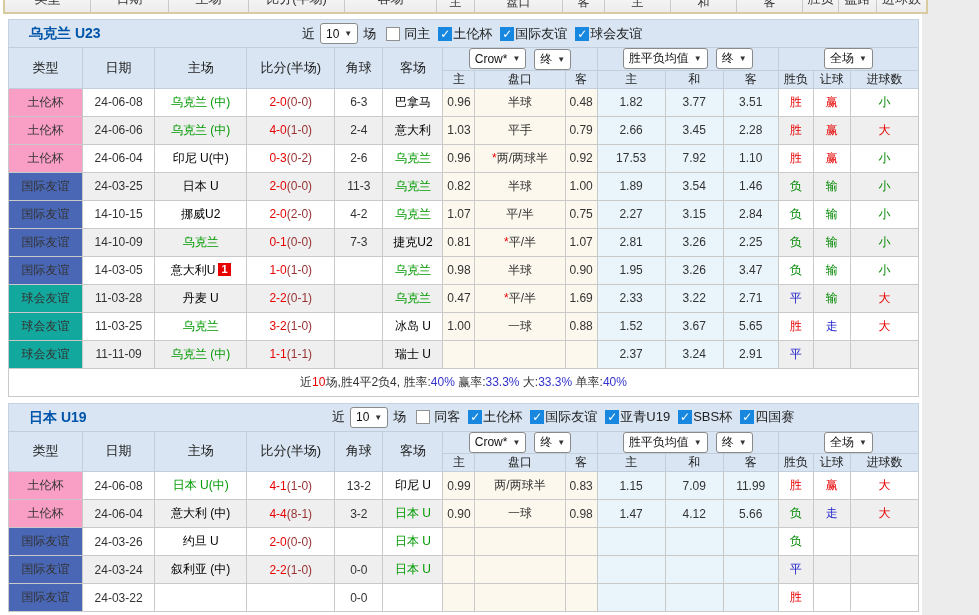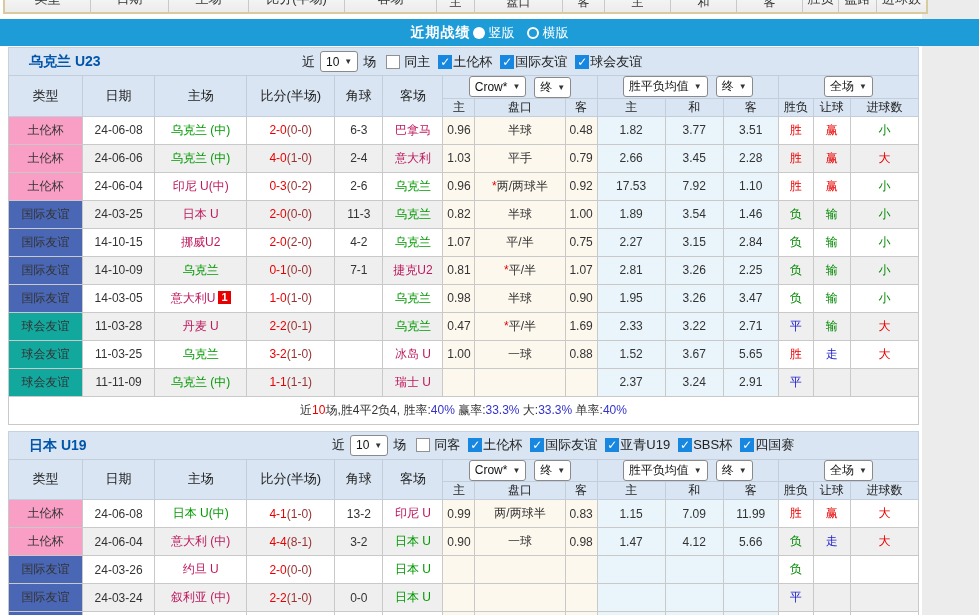--- a/index.html
+++ b/index.html
@@ -55,21 +55,21 @@
   .smain{color:#E80000;}
   .shalf{color:#993333;}
   .corner{color:#2B4A7F;}
   .aodds{background:#FDF8EE;}
   .hc{color:#2B3F9E;}
   .star{color:#E80000;}
   .eodds{background:#EAF5FB;}
   .emid{color:#0066CC;}
   tr.even .plain{background:#EFEFEF;}
   .team-green{color:#009900;}
-  .team-black{color:#be185d;}
+  .team-black{color:#000000;}
   .badge1{display:inline-block;background:#E80000;color:#fff;font-size:11px;line-height:13px;padding:0 3px;
           margin-left:3px;font-weight:bold;vertical-align:1px;}
   .summary-cell{height:27px;font-size:12px;background:#fff;}
 </style>
 </head>
 <body>
 
 <div class="right-strip"></div>
 
 <div class="content">
@@ -88,27 +88,20 @@
         <div class="tcell low" style="width: 66px;">和</div>
         <div class="tcell low" style="width: 66px;">客</div>
         <div class="tcell mid" style="width: 36px;">胜负</div>
         <div class="tcell mid" style="width: 38px;">盘路</div>
         <div class="tcell mid" style="width: 50px;">进球数</div>
       </div>
   </div>
 
   <div class="gap5"></div>
 
-  <div class="banner">
-    <span class="banner-title">近期战绩</span>
-    <span class="radio sel"></span>
-    <span class="radio-label">竖版</span>
-    <span class="radio unsel"></span>
-    <span class="radio-label">横版</span>
-  </div>
 
   <div id="sections">
       <div class="section">
         <div class="titlebar">
           <span class="sec-title">乌克兰 U23</span>
           <span class="filter" style="left: 292px;">
             <span class="flabel">近</span>
             <span class="selbox">10<span class="arr">▼</span></span>
             <span class="flabel">场</span>
             <span class="cb un"></span>
@@ -247,21 +240,21 @@
               <td class="eodds">2.84</td>
               <td class="plain res" style="color: rgb(0, 136, 0);">负</td>
               <td class="plain res" style="color: rgb(0, 136, 0);">输</td>
               <td class="plain res" style="color: rgb(0, 136, 0);">小</td>
             </tr>
             <tr class="even">
               <td class="typecell" style="background: rgb(74, 103, 182);">国际友谊</td>
               <td class="plain">14-10-09</td>
               <td class="plain"><span class="team-green">乌克兰</span></td>
               <td class="plain"><span class="smain">0-1</span><span class="shalf">(0-0)</span></td>
-              <td class="plain corner">7-1</td>
+              <td class="plain corner">7-3</td>
               <td class="plain"><span class="team-black">捷克U2</span></td>
               <td class="aodds">0.81</td>
               <td class="aodds hc"><span class="star">*</span>平/半</td>
               <td class="aodds">1.07</td>
               <td class="eodds">2.81</td>
               <td class="eodds emid">3.26</td>
               <td class="eodds">2.25</td>
               <td class="plain res" style="color: rgb(0, 136, 0);">负</td>
               <td class="plain res" style="color: rgb(0, 136, 0);">输</td>
               <td class="plain res" style="color: rgb(0, 136, 0);">小</td>

